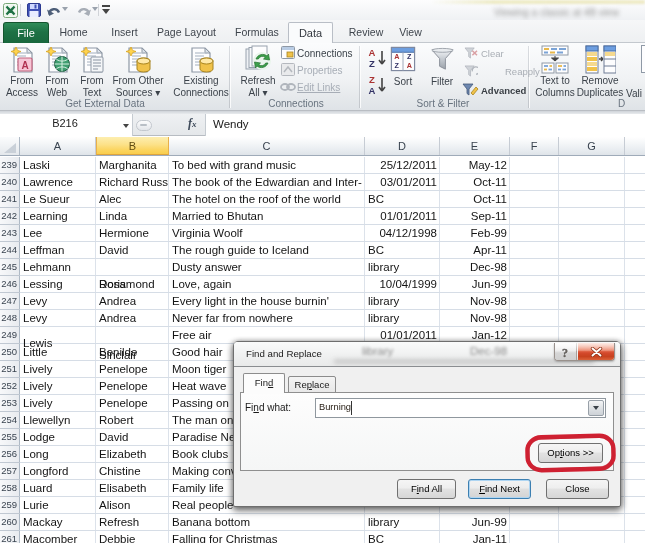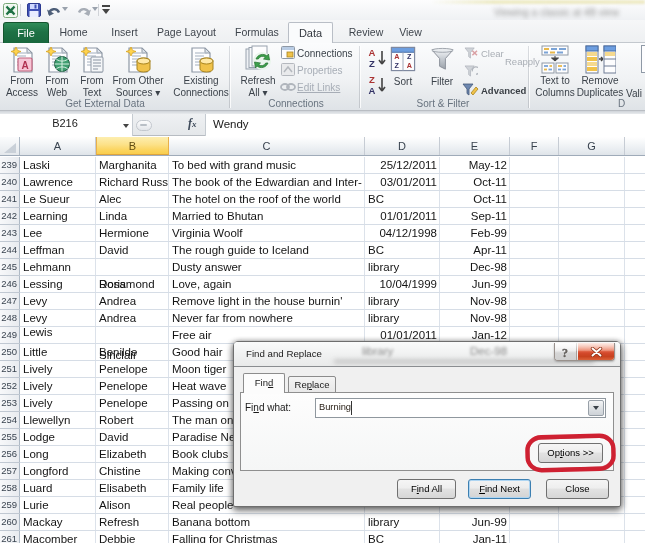--- a/index.html
+++ b/index.html
@@ -206,21 +206,21 @@
 <div class="abs" style="left:417px;top:76px;width:50px;text-align:center;font-size:10px;color:#3c434b;">Filter</div>
 <svg class="abs" style="left:464px;top:47px" width="14" height="12" viewBox="0 0 15 13">
 <path d="M1 1 L11 1 L7 6 L7 12 L5 10.5 L5 6 Z" fill="#cfd3d8" stroke="#b0b5bc" stroke-width="0.8"></path>
 <path d="M9 4 L14 9 M14 4 L9 9" stroke="#c2595f" stroke-width="1.6" opacity="0.55"></path>
 </svg>
 <div class="abs" style="left:481px;top:48px;font-size:9.5px;color:#a9aeb5;">Clear</div>
 <svg class="abs" style="left:464px;top:65px" width="14" height="12" viewBox="0 0 15 13">
 <path d="M1 1 L11 1 L7 6 L7 12 L5 10.5 L5 6 Z" fill="#cfd3d8" stroke="#b0b5bc" stroke-width="0.8"></path>
 <path d="M9 7 a4 4 0 1 1 4 3" stroke="#b0b5bc" fill="none" stroke-width="1.4"></path>
 </svg>
-<div class="abs" style="left:481px;top:56px;font-size:9.5px;color:#a9aeb5;padding-left:24px;">Reapply</div>
+<div class="abs" style="left:481px;top:66px;font-size:9.5px;color:#a9aeb5;padding-left:24px;">Reapply</div>
 <svg class="abs" style="left:462px;top:83px" width="17" height="13" viewBox="0 0 17 13">
 <path d="M1 1 L11 1 L7 6 L7 12 L5 10.5 L5 6 Z" fill="#6d87b0" stroke="#44597a" stroke-width="0.8"></path>
 <path d="M9 10 L14 4 L16 6 L11 12 Z" fill="#f0c24a" stroke="#a8841f" stroke-width="0.8"></path>
 </svg>
 <div class="abs" style="left:481px;top:85px;font-size:9.5px;color:#3b4046;font-weight:bold;">Advanced</div>
 <svg class="abs" style="left:540px;top:45px" width="30" height="30" viewBox="0 0 30 30">
 <rect x="2" y="1" width="26" height="9" fill="#fdfdfe" stroke="#8f99a6" stroke-width="1"></rect>
 <g stroke-width="2">
       <line x1="4" y1="4" x2="9" y2="4" stroke="#e8b84a"></line>
       <line x1="11" y1="4" x2="17" y2="4" stroke="#7aa3d6"></line>
@@ -356,35 +356,35 @@
 <div class="abs" style="left:23px;top:278px;width:70px;height:14px;font-size:11.5px;color:#141414;white-space:nowrap;overflow:hidden;">Lessing</div>
 <div class="abs" style="left:99px;top:278px;width:69px;height:14px;font-size:11.5px;color:#141414;white-space:nowrap;overflow:hidden;">Doris</div>
 <div class="abs" style="left:172px;top:278px;width:191px;height:14px;font-size:11.5px;color:#141414;white-space:nowrap;overflow:hidden;">Love, again</div>
 <div class="abs" style="left:368px;top:278px;width:69px;font-size:11.5px;color:#141414;text-align:right;">10/04/1999</div>
 <div class="abs" style="left:443px;top:278px;width:64px;font-size:11.5px;color:#141414;text-align:right;">Jun-99</div>
 <div class="abs" style="left:0;top:309px;width:645px;height:1px;background:#d6dde6;"></div>
 <div class="abs" style="left:0;top:309px;width:20px;height:1px;background:#c0c8d2;"></div>
 <div class="abs" style="left:0;top:295px;width:17px;font-size:9.5px;color:#39434f;text-align:right;">247</div>
 <div class="abs" style="left:23px;top:295px;width:70px;height:14px;font-size:11.5px;color:#141414;white-space:nowrap;overflow:hidden;">Levy</div>
 <div class="abs" style="left:99px;top:295px;width:69px;height:14px;font-size:11.5px;color:#141414;white-space:nowrap;overflow:hidden;">Andrea</div>
-<div class="abs" style="left:172px;top:295px;width:191px;height:14px;font-size:11.5px;color:#141414;white-space:nowrap;overflow:hidden;">Remove light in the house burnin'</div>
+<div class="abs" style="left:172px;top:295px;width:191px;height:14px;font-size:11.5px;color:#141414;white-space:nowrap;overflow:hidden;">Every light in the house burnin'</div>
 <div class="abs" style="left:368px;top:295px;width:69px;font-size:11.5px;color:#141414;">library</div>
 <div class="abs" style="left:443px;top:295px;width:64px;font-size:11.5px;color:#141414;text-align:right;">Nov-98</div>
 <div class="abs" style="left:0;top:326px;width:645px;height:1px;background:#d6dde6;"></div>
 <div class="abs" style="left:0;top:326px;width:20px;height:1px;background:#c0c8d2;"></div>
 <div class="abs" style="left:0;top:312px;width:17px;font-size:9.5px;color:#39434f;text-align:right;">248</div>
 <div class="abs" style="left:23px;top:312px;width:70px;height:14px;font-size:11.5px;color:#141414;white-space:nowrap;overflow:hidden;">Levy</div>
 <div class="abs" style="left:99px;top:312px;width:69px;height:14px;font-size:11.5px;color:#141414;white-space:nowrap;overflow:hidden;">Andrea</div>
 <div class="abs" style="left:172px;top:312px;width:191px;height:14px;font-size:11.5px;color:#141414;white-space:nowrap;overflow:hidden;">Never far from nowhere</div>
 <div class="abs" style="left:368px;top:312px;width:69px;font-size:11.5px;color:#141414;">library</div>
 <div class="abs" style="left:443px;top:312px;width:64px;font-size:11.5px;color:#141414;text-align:right;">Nov-98</div>
 <div class="abs" style="left:0;top:343px;width:645px;height:1px;background:#d6dde6;"></div>
 <div class="abs" style="left:0;top:343px;width:20px;height:1px;background:#c0c8d2;"></div>
 <div class="abs" style="left:0;top:329px;width:17px;font-size:9.5px;color:#39434f;text-align:right;">249</div>
-<div class="abs" style="left:23px;top:326px;width:70px;height:14px;font-size:11.5px;color:#141414;white-space:nowrap;overflow:hidden;">Lewis</div>
+<div class="abs" style="left:23px;top:337px;width:70px;height:14px;font-size:11.5px;color:#141414;white-space:nowrap;overflow:hidden;">Lewis</div>
 <div class="abs" style="left:99px;top:349px;width:69px;height:14px;font-size:11.5px;color:#141414;white-space:nowrap;overflow:hidden;">Sinclair</div>
 <div class="abs" style="left:172px;top:329px;width:191px;height:14px;font-size:11.5px;color:#141414;white-space:nowrap;overflow:hidden;">Free air</div>
 <div class="abs" style="left:368px;top:329px;width:69px;font-size:11.5px;color:#141414;text-align:right;">01/01/2011</div>
 <div class="abs" style="left:443px;top:329px;width:64px;font-size:11.5px;color:#141414;text-align:right;">Jan-12</div>
 <div class="abs" style="left:0;top:360px;width:645px;height:1px;background:#d6dde6;"></div>
 <div class="abs" style="left:0;top:360px;width:20px;height:1px;background:#c0c8d2;"></div>
 <div class="abs" style="left:0;top:346px;width:17px;font-size:9.5px;color:#39434f;text-align:right;">250</div>
 <div class="abs" style="left:23px;top:346px;width:70px;height:14px;font-size:11.5px;color:#141414;white-space:nowrap;overflow:hidden;">Little</div>
 <div class="abs" style="left:99px;top:346px;width:69px;height:14px;font-size:11.5px;color:#141414;white-space:nowrap;overflow:hidden;">Benilde</div>
 <div class="abs" style="left:172px;top:346px;width:191px;height:14px;font-size:11.5px;color:#141414;white-space:nowrap;overflow:hidden;">Good hair</div>

